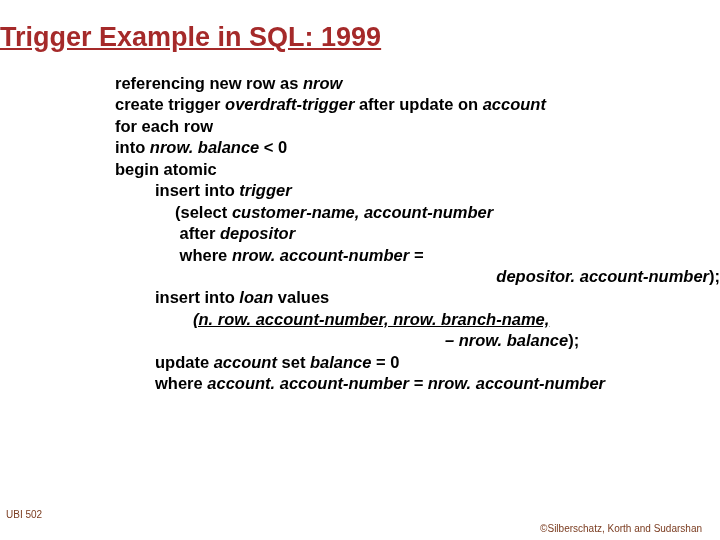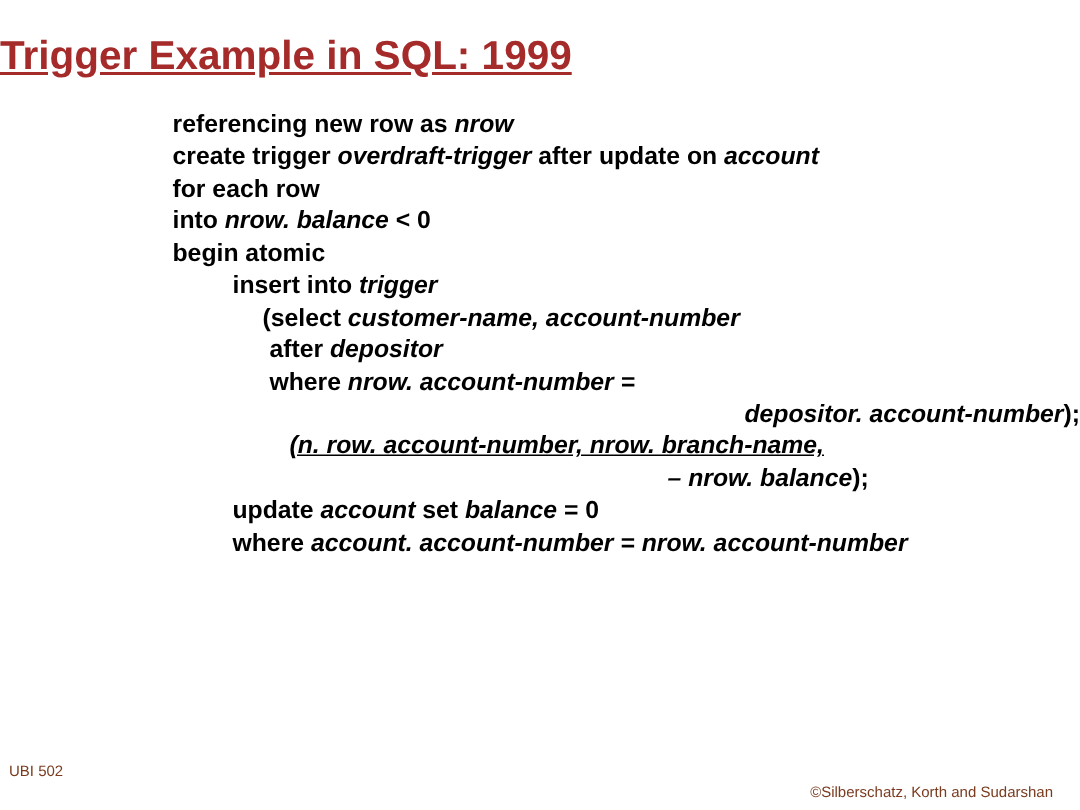--- a/index.html
+++ b/index.html
@@ -95,20 +95,23 @@
     </div>
     <div class="i2">
       &nbsp;<span>after </span><span class="it">depositor</span>
     </div>
     <div class="i2">
       &nbsp;<span>where </span><span class="it">nrow. account-number =</span>
     </div>
     <div class="i4">
       <span class="it">depositor. account-number</span><span>);</span>
     </div>
+    <div class="i1">
+      <span>insert into </span><span class="it">loan </span><span>values</span>
+    </div>
     <div class="i3">
       <span class="it">(n. row. account-number, nrow. branch-name,</span>
     </div>
     <div class="i5">
       <span class="it">– nrow. balance</span><span>);</span>
     </div>
     <div class="i1">
       <span>update </span><span class="it">account </span><span>set </span><span class="it">balance </span><span>= 0</span>
     </div>
     <div class="i1">

